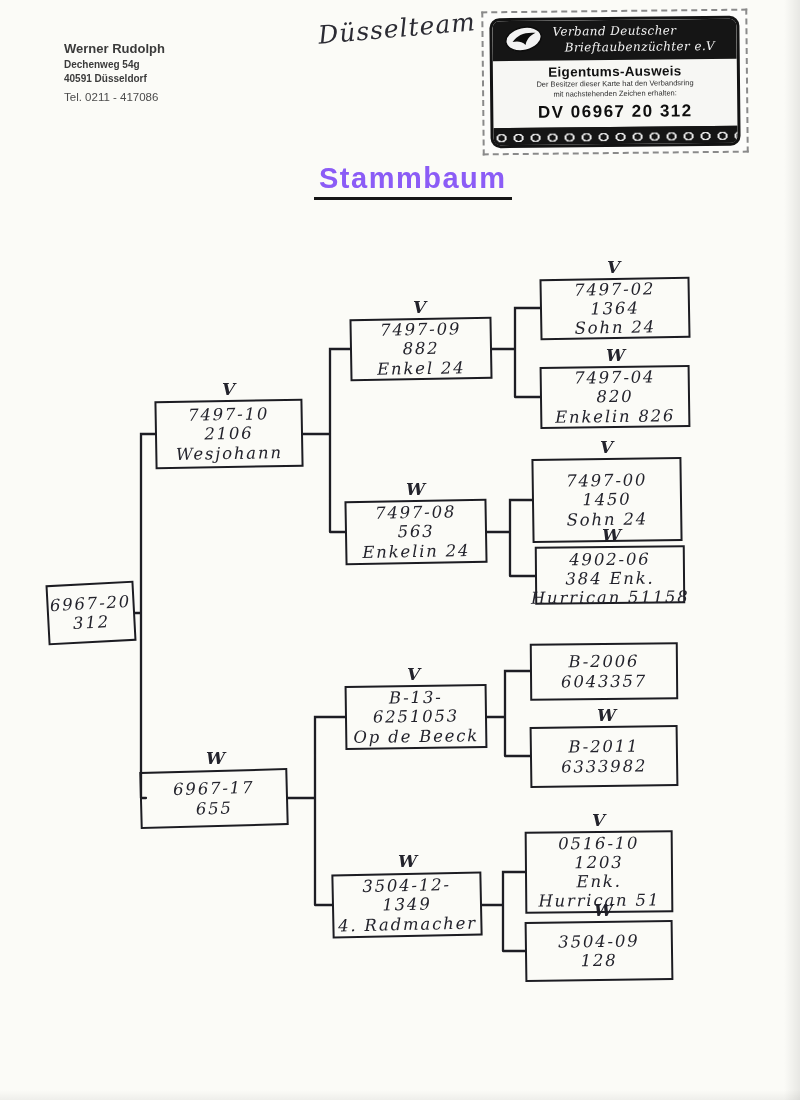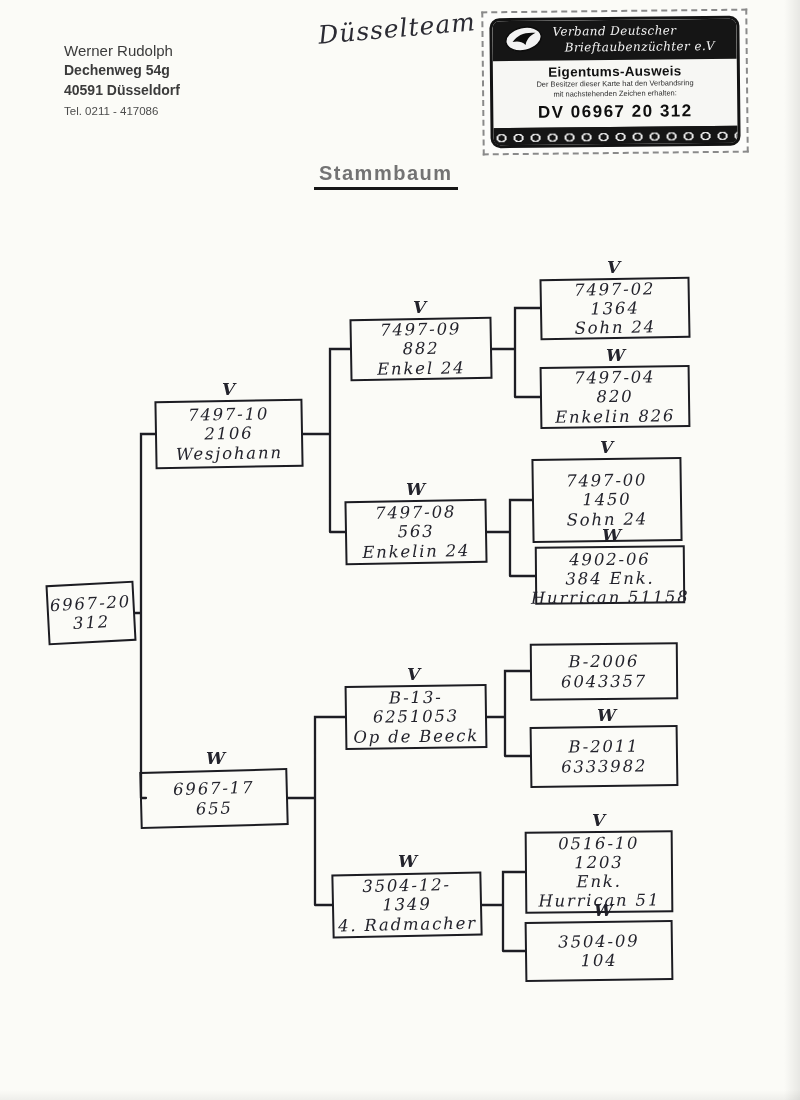--- a/index.html
+++ b/index.html
@@ -6,22 +6,22 @@
   html,body { width:800px; height:1100px; }
   body { font-family:"Liberation Sans", sans-serif; background:#d9d9d9; }
   .page { position:relative; width:800px; height:1100px; background:#fbfbf7; overflow:hidden; }
   .scan-edge-right { position:absolute; top:0; right:0; width:16px; height:100%;
     background:linear-gradient(to right, rgba(0,0,0,0), rgba(0,0,0,0.08)); }
   .scan-edge-bottom { position:absolute; left:0; bottom:0; width:100%; height:10px;
     background:linear-gradient(to bottom, rgba(0,0,0,0), rgba(0,0,0,0.05)); }
 
   
   .sender { position:absolute; left:64px; top:40px; color:#3b3b3b; line-height:1.4; }
-  .sender .name { font-size:15px; font-weight:normal; }
-  .sender .street, .sender .city { font-size:14px; font-weight:bold; }
+  .sender .name { font-size:13px; font-weight:bold; }
+  .sender .street, .sender .city { font-size:10px; font-weight:bold; }
   .sender .phone { font-size:11.5px; color:#4c4c4c; margin-top:3px; }
 
   
   .note { position:absolute; left:318px; top:14px; font-family:"DejaVu Serif", serif;
     font-style:italic; font-size:25px; color:#2b2b33; transform:rotate(-5deg); letter-spacing:1px; }
 
   
   .stamp-cut { position:absolute; left:482px; top:10px; width:266px; padding:5px 6px;
     border:2px dashed #8a8a8a; transform:rotate(-0.6deg); background:rgba(255,255,255,0.4); }
   .stamp { border:3px solid #131313; border-radius:10px; overflow:hidden; background:#f7f7f4; }
@@ -31,22 +31,22 @@
   .stamp-org .l2 { padding-left:12px; }
   .stamp-body { text-align:center; padding:4px 6px 5px; }
   .stamp-title { font-size:13.5px; font-weight:bold; color:#101010; letter-spacing:0.3px; }
   .stamp-small { font-size:7.5px; color:#2e2e2e; line-height:1.3; }
   .stamp-ring { font-size:17px; font-weight:bold; color:#0e0e0e; letter-spacing:1.5px; margin-top:3px; }
   .stamp-band { height:17px; border-top:2px solid #151515; background-color:#151515;
     background-image:radial-gradient(6px 5px at 8px 8px, #151515 52%, #ececec 58%, #ececec 82%, #151515 88%);
     background-size:17px 17px; background-repeat:repeat-x; }
 
   
-  .title { position:absolute; left:314px; top:162px; font-size:20px; font-weight:bold;
-    color:#737373; letter-spacing:1.5px; border-bottom:3px solid #161616; padding:0 5px 2px; }
+  .title { position:absolute; left:314px; top:162px; font-size:29px; font-weight:bold;
+    color:#8b5cf6; letter-spacing:1.5px; border-bottom:3px solid #161616; padding:0 5px 2px; }
 
   
   .connectors { position:absolute; left:0; top:0; z-index:1; pointer-events:none; }
   .node { position:absolute; z-index:2; border:2.5px solid #1c1c22; display:flex;
     flex-direction:column; justify-content:center; align-items:center; padding:2px 3px;
     font-family:"DejaVu Serif", serif; font-style:italic; color:#23232c; }
   .nl { font-size:16.5px; line-height:1.16; letter-spacing:1.8px; white-space:nowrap; }
   .nl:empty { display:none; }
   .node.spill { justify-content:flex-start; }
   .sex { position:absolute; z-index:2; font-family:"DejaVu Serif", serif; font-style:italic;
@@ -193,18 +193,18 @@
 
   <div class="node" style="left:525px;top:831px;width:148px;height:82px;transform:rotate(-0.5deg);">
     <div class="nl">0516-10</div>
     <div class="nl">1203</div>
     <div class="nl">Enk.</div>
     <div class="nl">Hurrican 51</div>
   </div>
 
   <div class="node" style="left:525px;top:921px;width:148px;height:60px;transform:rotate(-0.8deg);">
     <div class="nl">3504-09</div>
-    <div class="nl">104</div>
+    <div class="nl">128</div>
   </div>
 
   <div class="scan-edge-right"></div>
   <div class="scan-edge-bottom"></div>
 </div>
 
 </body></html>

